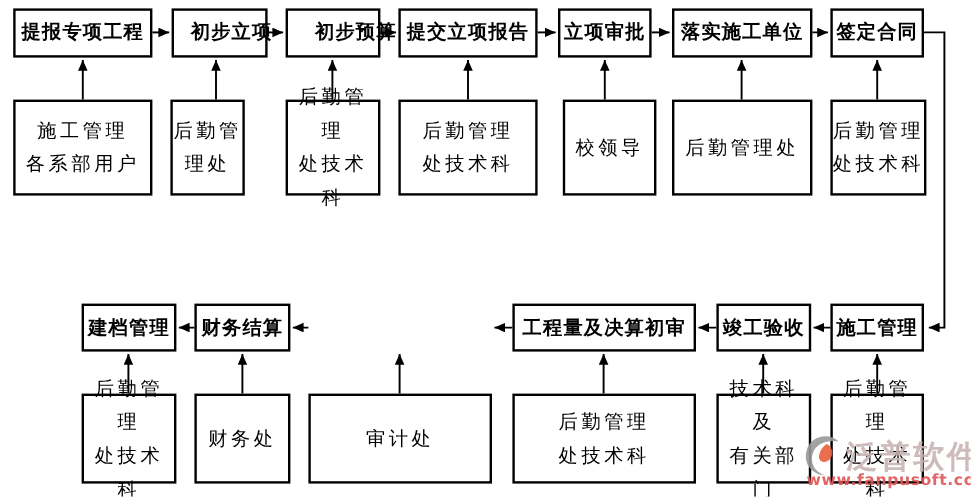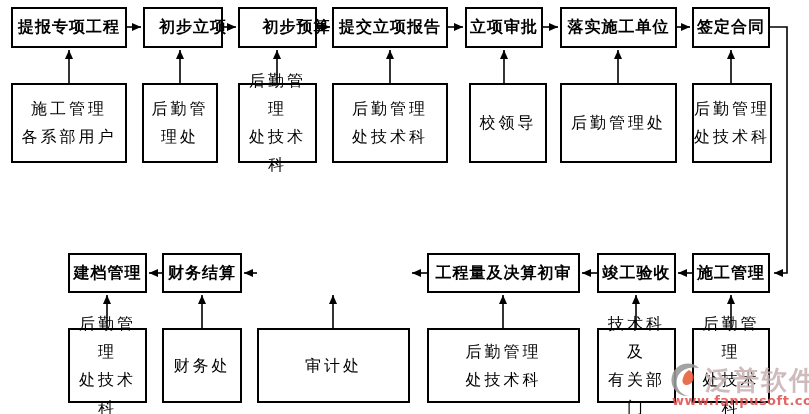--- a/index.html
+++ b/index.html
@@ -108,21 +108,21 @@
     </div>
   <div class="flow-box" style="left:560px; top:7px; width:117px; height:41px;">
       <span>落实施工单位</span>
     </div>
   <div class="flow-box" style="left:692px; top:7px; width:78px;  height:41px;">
       <span>签定合同</span>
     </div>
 
   <div class="dept-box" style="left:11px;  top:83px; width:116px; height:80px;"><span>施工管理
 各系部用户</span></div>
-  <div class="dept-box" style="left:142px; top:83px; width:76px;  height:80px;"><span>后勤管
+  <div class="dept-box" style="left:142px; top:83px; width:62px;  height:80px;"><span>后勤管
 理处</span></div>
   <div class="dept-box" style="left:238px; top:83px; width:79px;  height:80px;"><span>后勤管理
 处技术科</span></div>
   <div class="dept-box" style="left:332px; top:83px; width:116px; height:80px;"><span>后勤管理
 处技术科</span></div>
   <div class="dept-box" style="left:469px; top:83px; width:78px;  height:80px;"><span>校领导</span></div>
   <div class="dept-box" style="left:560px; top:83px; width:117px; height:80px;"><span>后勤管理处</span></div>
   <div class="dept-box" style="left:692px; top:83px; width:80px;  height:80px;"><span>后勤管理
 处技术科</span></div>
 

